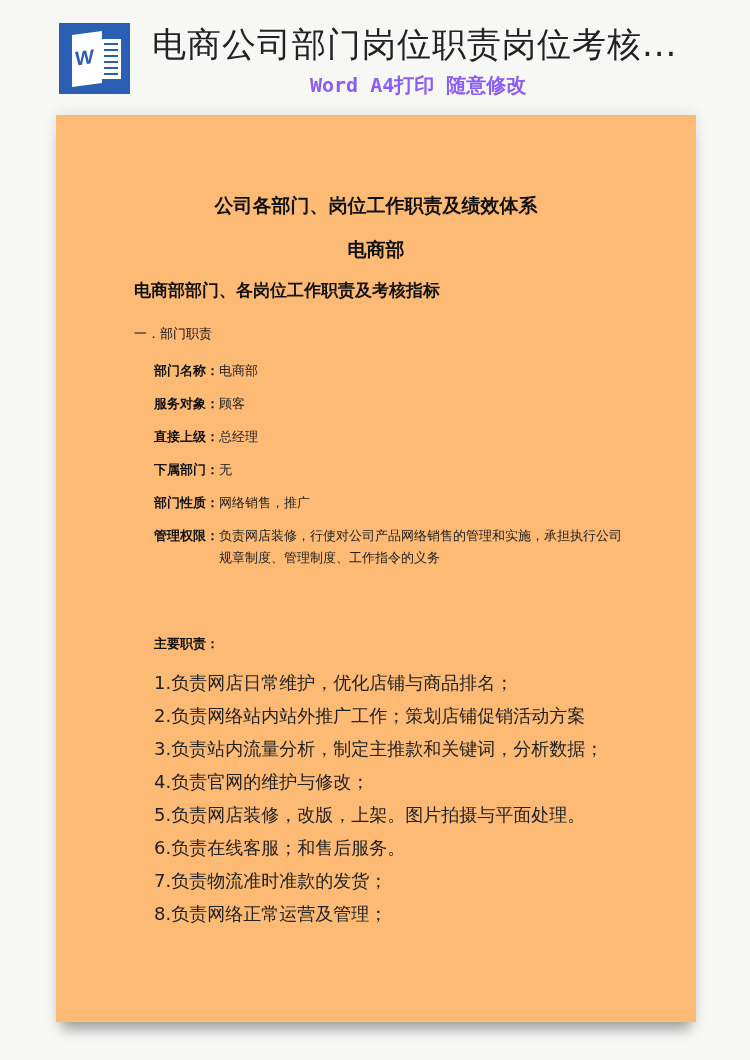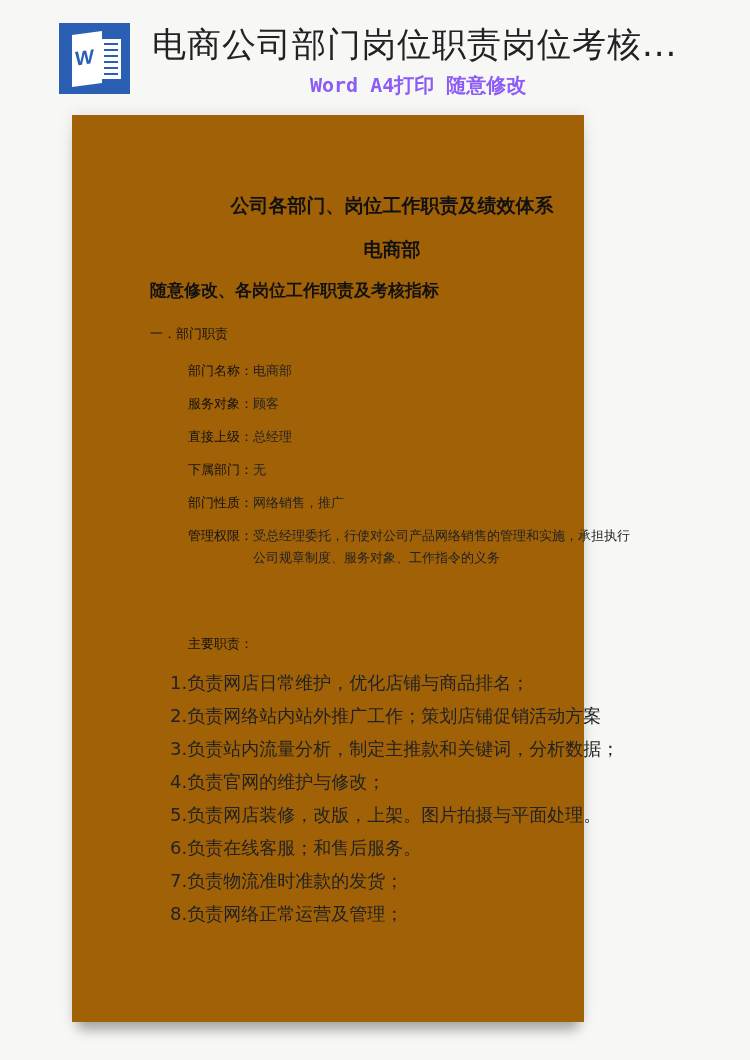--- a/index.html
+++ b/index.html
@@ -28,31 +28,31 @@
   }
   .title {
     position: absolute; left: 152px; top: 22px; font-size: 34px; color: #222;
     letter-spacing: 1px; white-space: nowrap;
   }
   .subtitle {
     position: absolute; left: 310px; top: 72px; font-size: 20px; color: #8b5cf6;
     font-family: "DejaVu Sans Mono", monospace; white-space: nowrap; font-weight: bold;
   }
   .page {
-    position: absolute; left: 72px; top: 115px; width: 512px; height: 907px;
-    background: #a16207;
+    position: absolute; left: 56px; top: 115px; width: 640px; height: 907px;
+    background: #fdba74;
     box-shadow: 0 0 14px rgba(0,0,0,0.10), 0 14px 12px -6px rgba(0,0,0,0.30);
   }
   .doc-title { position: absolute; left: 0; width: 640px; text-align: center; font-weight: bold; color: #111; }
   .t1 { top: 78px; font-size: 19px; }
   .t2 { top: 122px; font-size: 19px; }
   .h2 { position: absolute; left: 78px; top: 164px; font-size: 17px; font-weight: bold; color: #111; }
   .h3 { position: absolute; left: 78px; top: 210px; font-size: 13px; font-weight: normal; color: #111; }
   .row { position: absolute; left: 98px; width: 470px; font-size: 13px; color: #222; line-height: 22px; display: flex; }
-  .row .k { font-weight: normal; color: #111; white-space: nowrap; margin-left: 18px; }
+  .row .k { font-weight: bold; color: #111; white-space: nowrap; }
   .row .v { flex: 1; }
   .list-item { position: absolute; left: 98px; font-size: 18px; color: #222; white-space: nowrap; }
 </style>
 </head>
 <body>
 
 <div class="header">
   <div class="word-icon">
     <div class="lines">
         <i></i>
@@ -67,21 +67,21 @@
         <span>W</span>
       </div>
   </div>
   <div class="title">电商公司部门岗位职责岗位考核...</div>
   <div class="subtitle">Word A4打印 随意修改</div>
 </div>
 
 <div class="page">
   <div class="doc-title t1">公司各部门、岗位工作职责及绩效体系</div>
   <div class="doc-title t2">电商部</div>
-  <div class="h2">随意修改、各岗位工作职责及考核指标</div>
+  <div class="h2">电商部部门、各岗位工作职责及考核指标</div>
   <div class="h3">一．部门职责</div>
 
   <div class="row" style="top:245px">
     <span class="k">部门名称：</span>
     <span class="v">电商部</span>
   </div>
   <div class="row" style="top:278px">
     <span class="k">服务对象：</span>
     <span class="v">顾客</span>
   </div>
@@ -92,21 +92,21 @@
   <div class="row" style="top:344px">
     <span class="k">下属部门：</span>
     <span class="v">无</span>
   </div>
   <div class="row" style="top:377px">
     <span class="k">部门性质：</span>
     <span class="v">网络销售，推广</span>
   </div>
   <div class="row" style="top:410px">
     <span class="k">管理权限：</span>
-    <span class="v">受总经理委托，行使对公司产品网络销售的管理和实施，承担执行公司规章制度、服务对象、工作指令的义务</span>
+    <span class="v">负责网店装修，行使对公司产品网络销售的管理和实施，承担执行公司规章制度、管理制度、工作指令的义务</span>
   </div>
   <div class="row" style="top:518px">
     <span class="k">主要职责：</span>
   </div>
 
   <div class="list-item" style="top:556px">1.负责网店日常维护，优化店铺与商品排名；</div>
   <div class="list-item" style="top:589px">2.负责网络站内站外推广工作；策划店铺促销活动方案</div>
   <div class="list-item" style="top:622px">3.负责站内流量分析，制定主推款和关键词，分析数据；</div>
   <div class="list-item" style="top:655px">4.负责官网的维护与修改；</div>
   <div class="list-item" style="top:688px">5.负责网店装修，改版，上架。图片拍摄与平面处理。</div>

